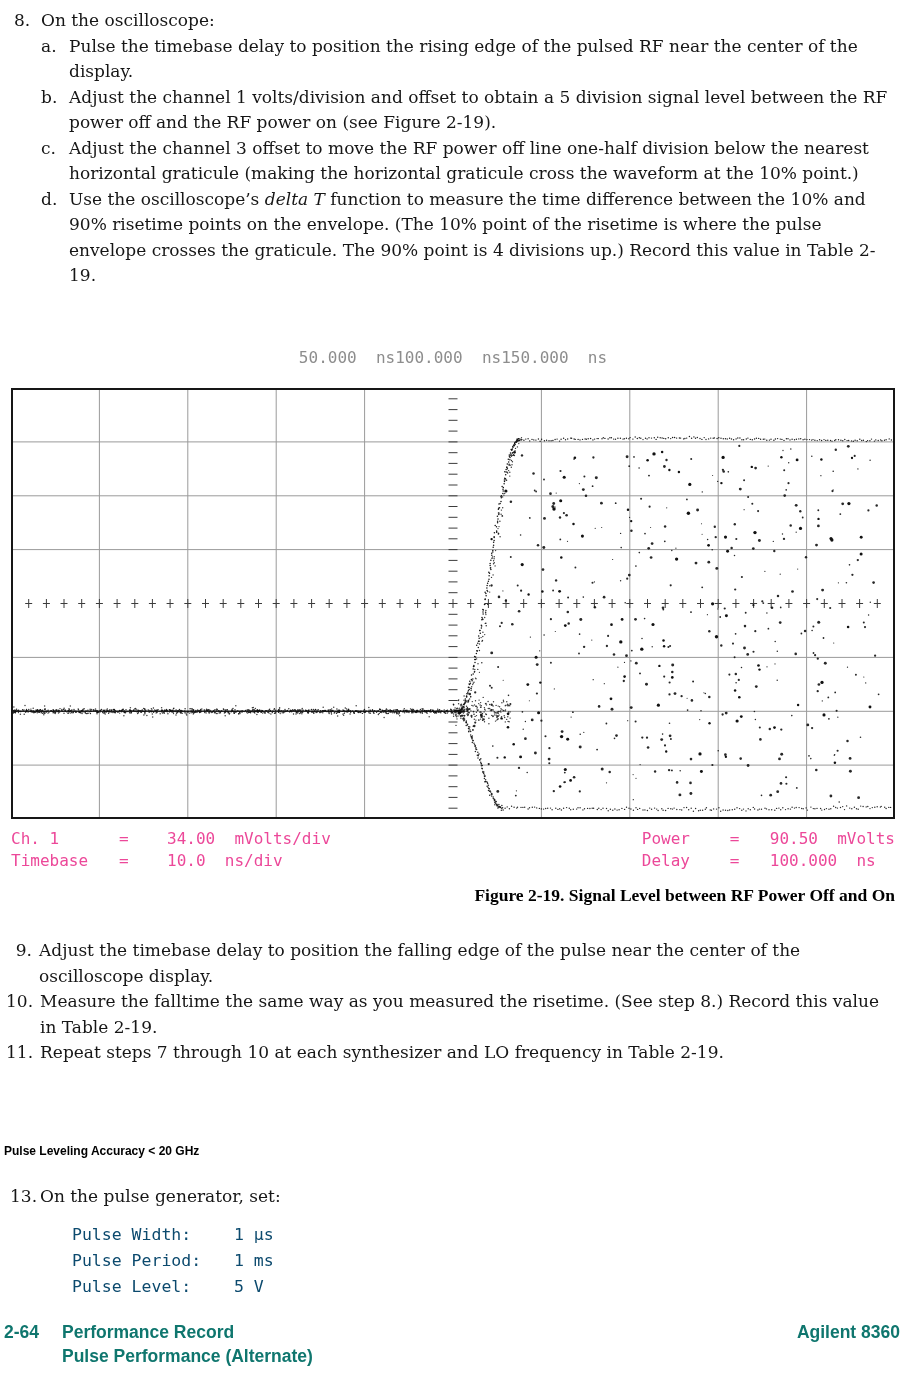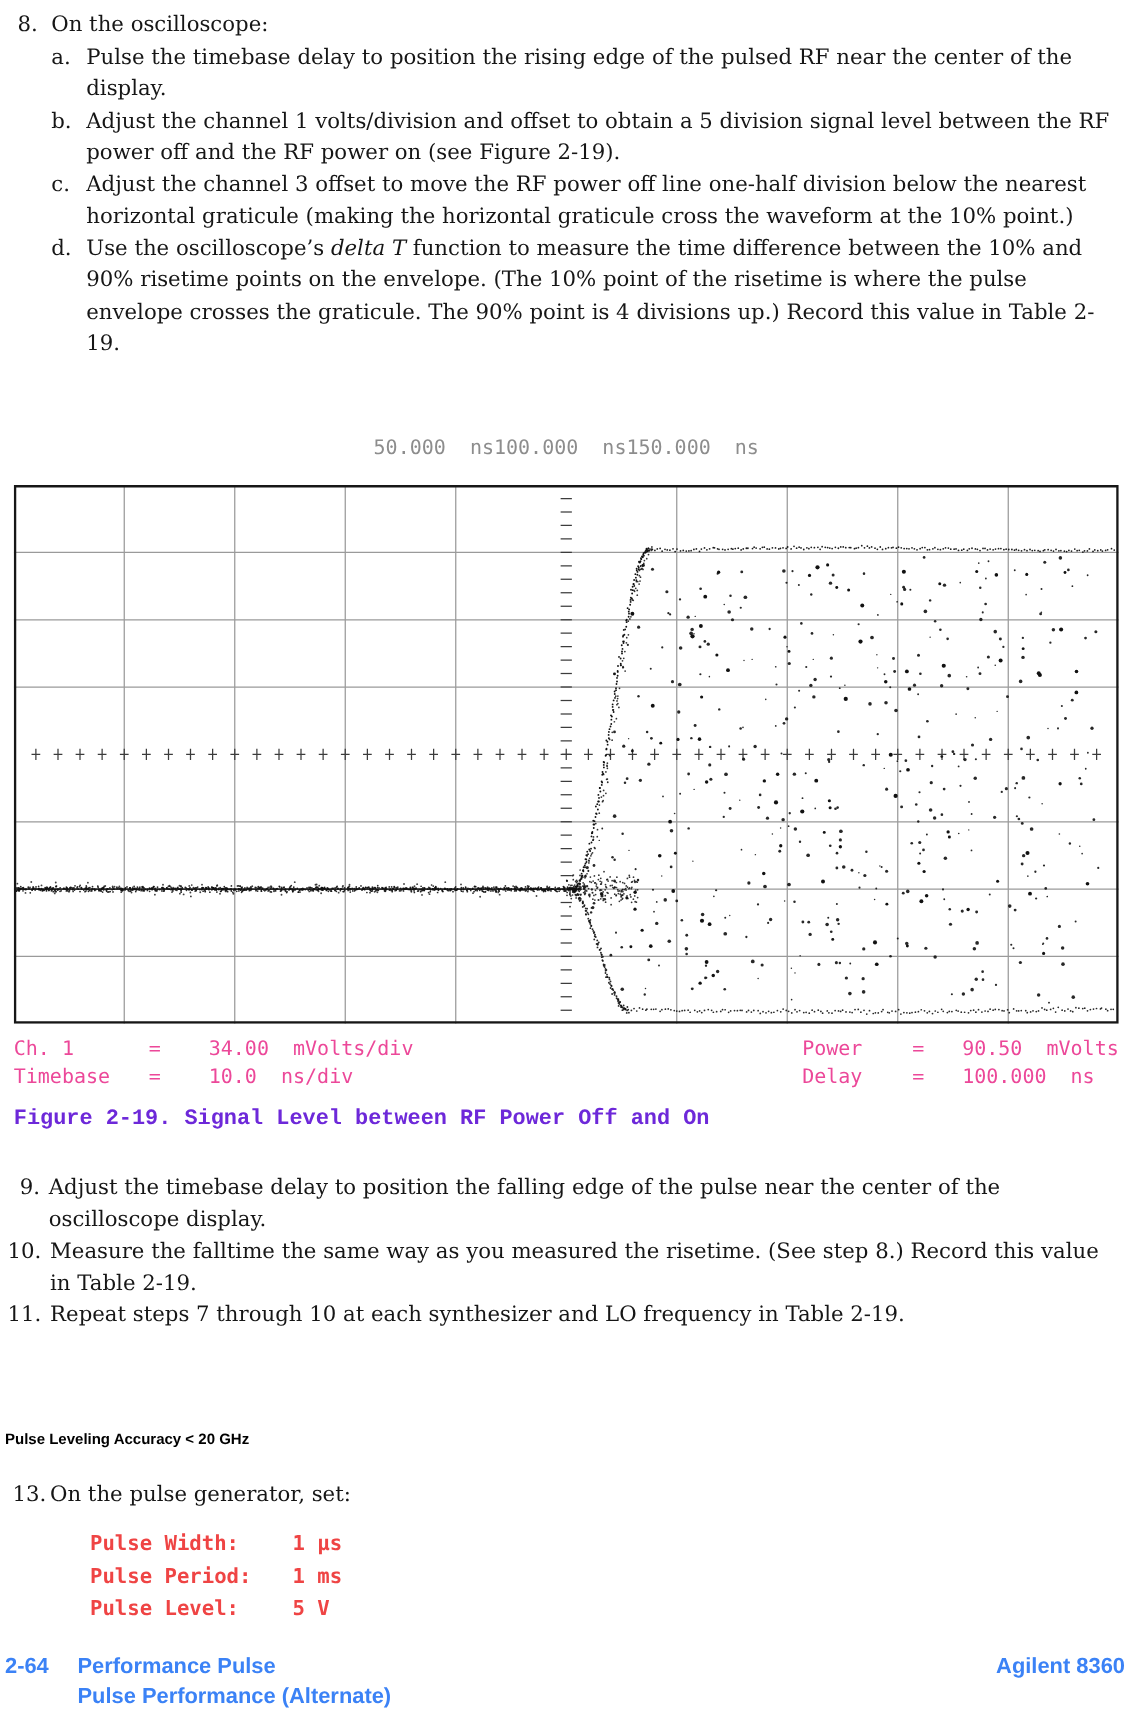--- a/index.html
+++ b/index.html
@@ -18,38 +18,38 @@
 
   #sec-figure{top:349px;left:11px;width:884px}
   .timelabels{display:flex;justify-content:center;font-family:"DejaVu Sans Mono",monospace;
     font-size:16px;line-height:18px;color:#8d8d8d;white-space:pre;margin-bottom:21px}
   #scope{display:block;background:#fff}
   .readout{display:flex;justify-content:space-between;margin-top:9px;
     font-family:"DejaVu Sans Mono",monospace;font-size:16px;line-height:22px;color:#ec4899;white-space:pre}
   .ro-grid{display:grid}
   .ro-left{grid-template-columns:108px 48px auto}
   .ro-right{grid-template-columns:88px 40px auto}
-  .caption{margin-top:13px;text-align:left;font-family:Liberation Mono, monospace;
-    font-weight:700;font-size:17.5px;color:#6d28d9}
+  .caption{margin-top:13px;text-align:right;font-family:Liberation Serif, serif;
+    font-weight:700;font-size:17.5px;color:#000000}
 
   #sec-steps{top:938px;left:6px;width:886px;font-size:17px;line-height:25.5px}
   #sec-steps .num{flex:0 0 26px;text-align:right;margin-right:7px}
 
   #sec-heading{position:absolute;top:1144px;left:4px;font-family:"Liberation Sans",sans-serif;
     font-size:12px;font-weight:700;color:#000}
 
   #sec-step13{top:1184px;left:10px;width:880px;font-size:17px;line-height:25.5px}
   #sec-step13 .num{flex:0 0 30px}
 
-  #sec-settings{top:1222px;left:72px;font-family:"DejaVu Sans Mono",monospace;font-weight:700;
-    font-size:16.5px;line-height:26px;color:#ef4444}
+  #sec-settings{top:1222px;left:72px;font-family:"DejaVu Sans Mono",monospace;font-weight:400;
+    font-size:16.5px;line-height:26px;color:#0c4a6e}
   .set-row{display:grid;grid-template-columns:162px auto}
 
   #footer{position:absolute;top:1320px;left:4px;width:896px;display:flex;justify-content:space-between;
-    font-family:"Liberation Sans",sans-serif;font-weight:700;font-size:17.5px;line-height:24px;color:#3b82f6}
+    font-family:"Liberation Sans",sans-serif;font-weight:700;font-size:17.5px;line-height:24px;color:#0f766e}
   .f-left{display:flex}
   .f-num{width:58px}
 </style>
 </head>
 <body>
 
 <div class="page">
 
   <section id="sec-step8">
     <div class="li">
@@ -2790,20 +2790,20 @@
     <div class="set-row">
       <span>Pulse Level:</span>
       <span>5 V</span>
     </div>
   </section>
 
   <footer id="footer">
     <div class="f-left">
       <span class="f-num">2-64</span>
       <div class="f-lines">
-        <div>Performance Pulse</div>
+        <div>Performance Record</div>
         <div>Pulse Performance (Alternate)</div>
       </div>
     </div>
     <div class="f-right">Agilent 8360</div>
   </footer>
 
 </div>
 
 </body></html>

